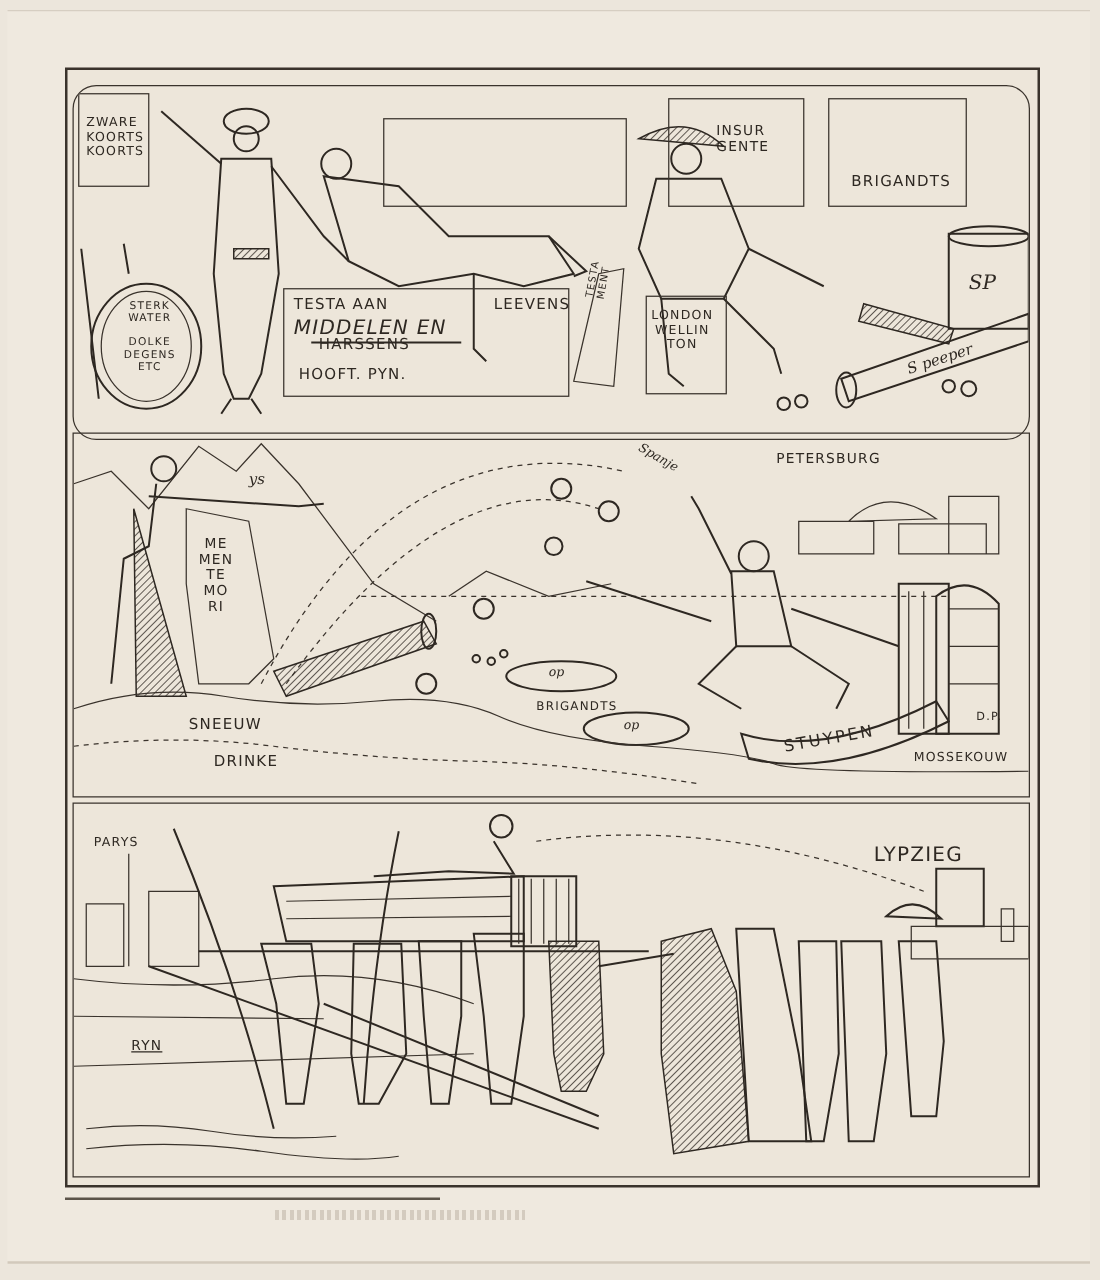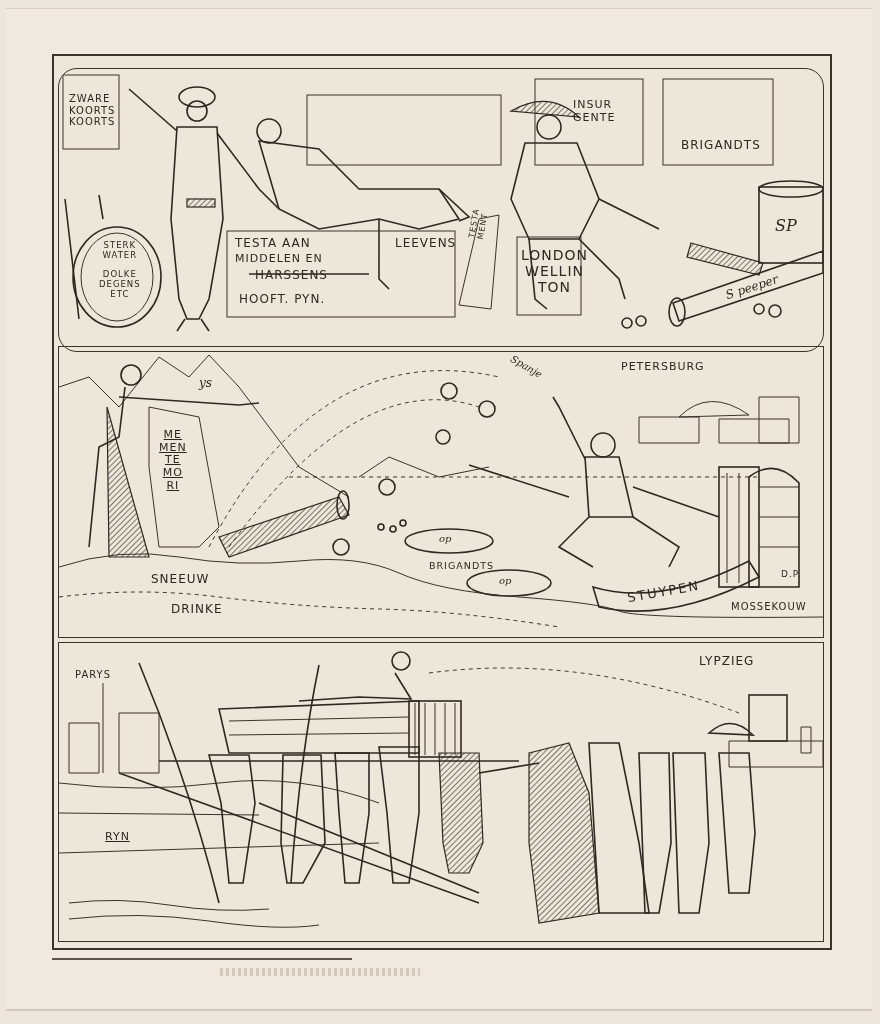--- a/index.html
+++ b/index.html
@@ -134,26 +134,26 @@
 GENTE</div>
   <div class="lbl" style="left:622px;top:38px;font-size:12px;margin-top:32px;">BRIGANDTS</div>
   <div class="lbl" style="left:40px;top:172px;font-size:8.5px;text-align:center;">STERK
 WATER
 
 DOLKE
 DEGENS
 ETC</div>
   <div class="lbl" style="left:176px;top:168px;font-size:12px;">TESTA AAN</div>
   <div class="lbl" style="left:336px;top:168px;font-size:12px;text-align:right;">LEEVENS</div>
-  <div class="lbl" style="left:176px;top:184px;font-size:11px;">MIDDELEN EN</div>
+  <div class="lbl" style="left:176px;top:184px;font-size:16px;font-style:italic;">MIDDELEN EN</div>
   <div class="lbl" style="left:196px;top:200px;font-size:12px;">HARSSENS</div>
   <div class="lbl" style="left:180px;top:224px;font-size:12px;">HOOFT. PYN.</div>
   <div class="lbl" style="left:408px;top:168px;font-size:8px;transform:rotate(-80deg);transform-origin:left top;">TESTA
 MENT</div>
-  <div class="lbl" style="left:462px;top:178px;font-size:14px;text-align:center;">LONDON
+  <div class="lbl" style="left:462px;top:178px;font-size:10px;text-align:center;">LONDON
 WELLIN
 TON</div>
   <div class="lbl script" style="left:716px;top:148px;font-size:16px;">SP</div>
   <div class="lbl script" style="left:666px;top:212px;font-size:12px;transform:rotate(-18deg);">S peeper</div>
 </div>
 
 <div class="panel p2">
   <svg width="764" height="290">
 
     <path d="M0 40 L30 30 L60 60 L100 10 L130 30 L150 8 L180 40 L240 120 L290 150" class="thin"></path>
@@ -201,21 +201,21 @@
     </g>
 
     <rect x="660" y="120" width="40" height="120" class="stroke"></rect>
     <path d="M690 130 Q716 110 740 136 L740 240 L690 240 Z" class="stroke"></path>
     <path d="M668 126 L668 236 M680 126 L680 236 M700 140 L740 140 M700 170 L740 170 M700 200 L740 200" class="thin"></path>
 
     <path d="M534 240 Q600 260 690 214 L700 230 Q610 276 540 260 Z" class="stroke"></path>
   </svg>
 
   <div class="lbl script" style="left:140px;top:30px;font-size:12px;text-align:center;">ys</div>
-  <div class="lbl" style="left:100px;top:82px;font-size:11px;text-align:center;text-decoration:underline;">ME
+  <div class="lbl" style="left:100px;top:82px;font-size:11px;text-align:center;">ME
 MEN
 TE
 MO
 RI</div>
   <div class="lbl" style="left:92px;top:226px;font-size:12px;">SNEEUW</div>
   <div class="lbl" style="left:112px;top:256px;font-size:12px;font-weight:normal;">DRINKE</div>
   <div class="lbl" style="left:370px;top:214px;font-size:9.5px;">BRIGANDTS</div>
   <div class="lbl script" style="left:380px;top:186px;font-size:10px;">op</div>
   <div class="lbl script" style="left:440px;top:228px;font-size:10px;">op</div>
   <div class="lbl script" style="left:450px;top:14px;font-size:10px;transform:rotate(30deg);">Spanje</div>
@@ -267,14 +267,14 @@
 
     <rect x="690" y="52" width="38" height="46" class="stroke"></rect>
     <path d="M670 98 L764 98 L764 124 L670 124 Z" class="thin"></path>
     <path d="M742 84 L752 84 L752 110 L742 110 Z" class="thin"></path>
 
     <path d="M10 260 Q60 254 110 262 T210 266 M10 276 Q80 268 150 278 T260 282" class="thin"></path>
   </svg>
 
   <div class="lbl" style="left:16px;top:26px;font-size:10px;">PARYS</div>
   <div class="lbl" style="left:46px;top:188px;font-size:11px;text-decoration:underline;">RYN</div>
-  <div class="lbl" style="left:640px;top:12px;font-size:12px;">LYPZIEG</div>
+  <div class="lbl" style="left:640px;top:32px;font-size:16px;">LYPZIEG</div>
 </div>
 
 </body></html>

